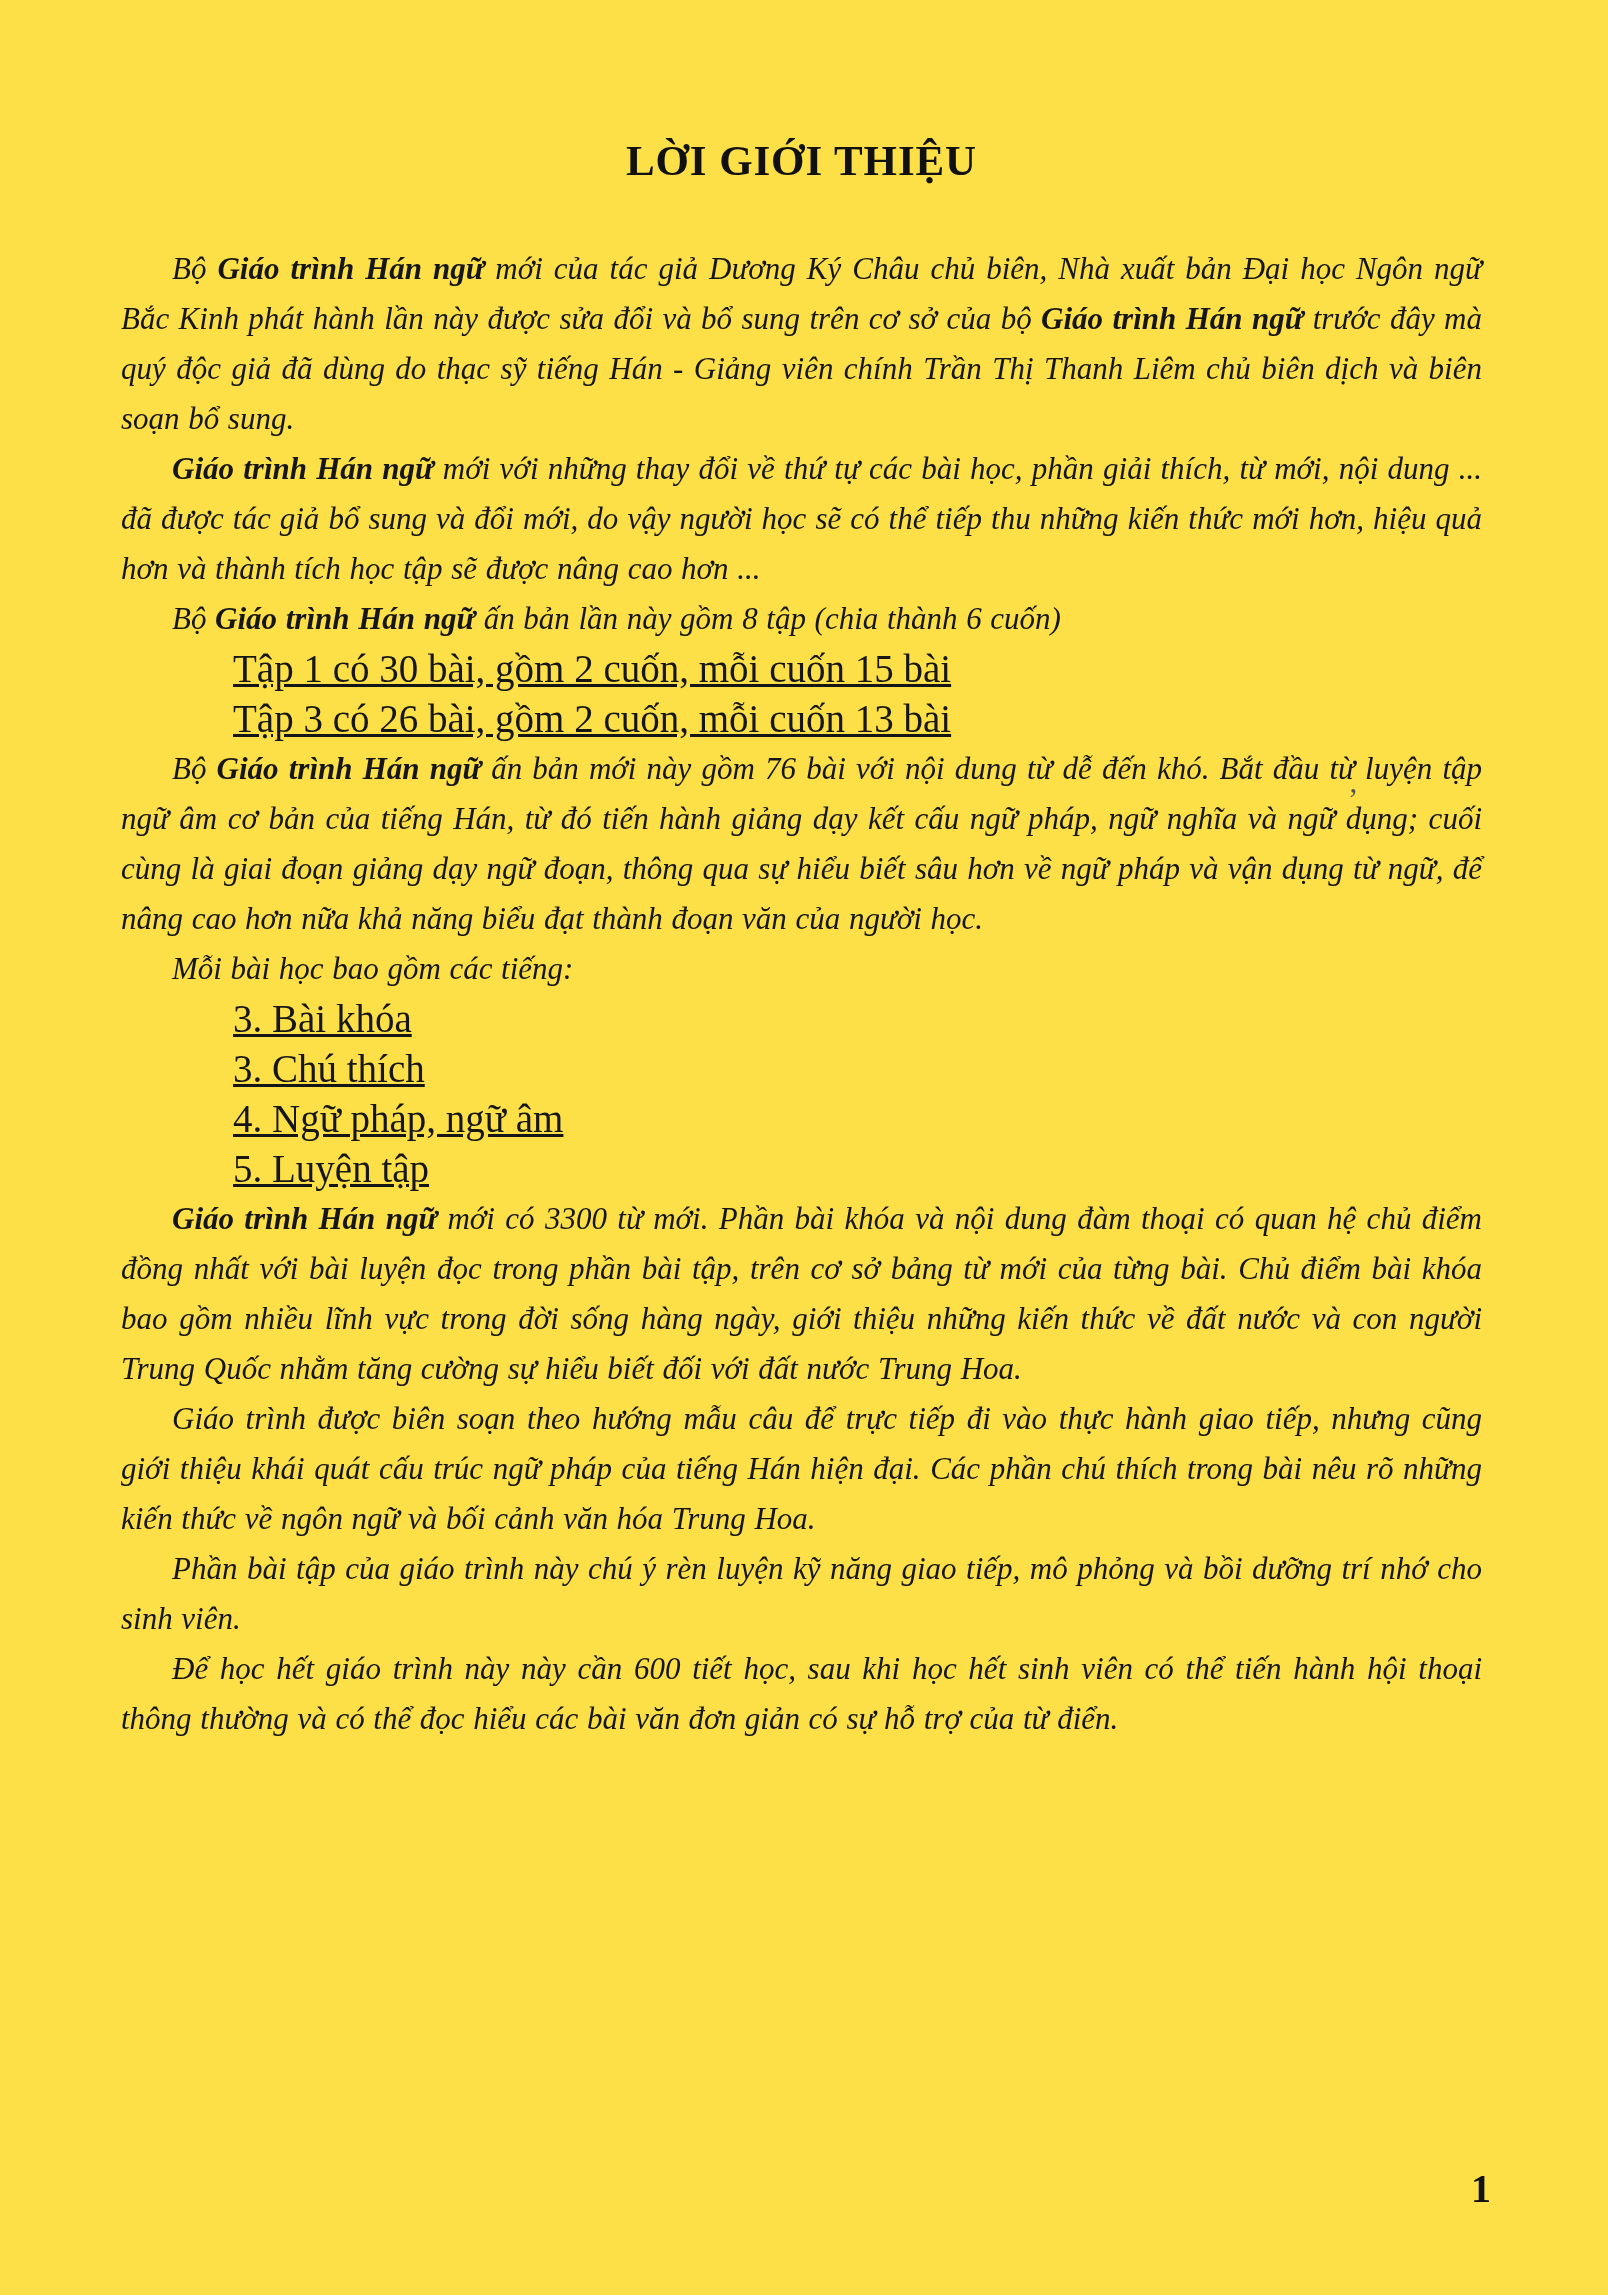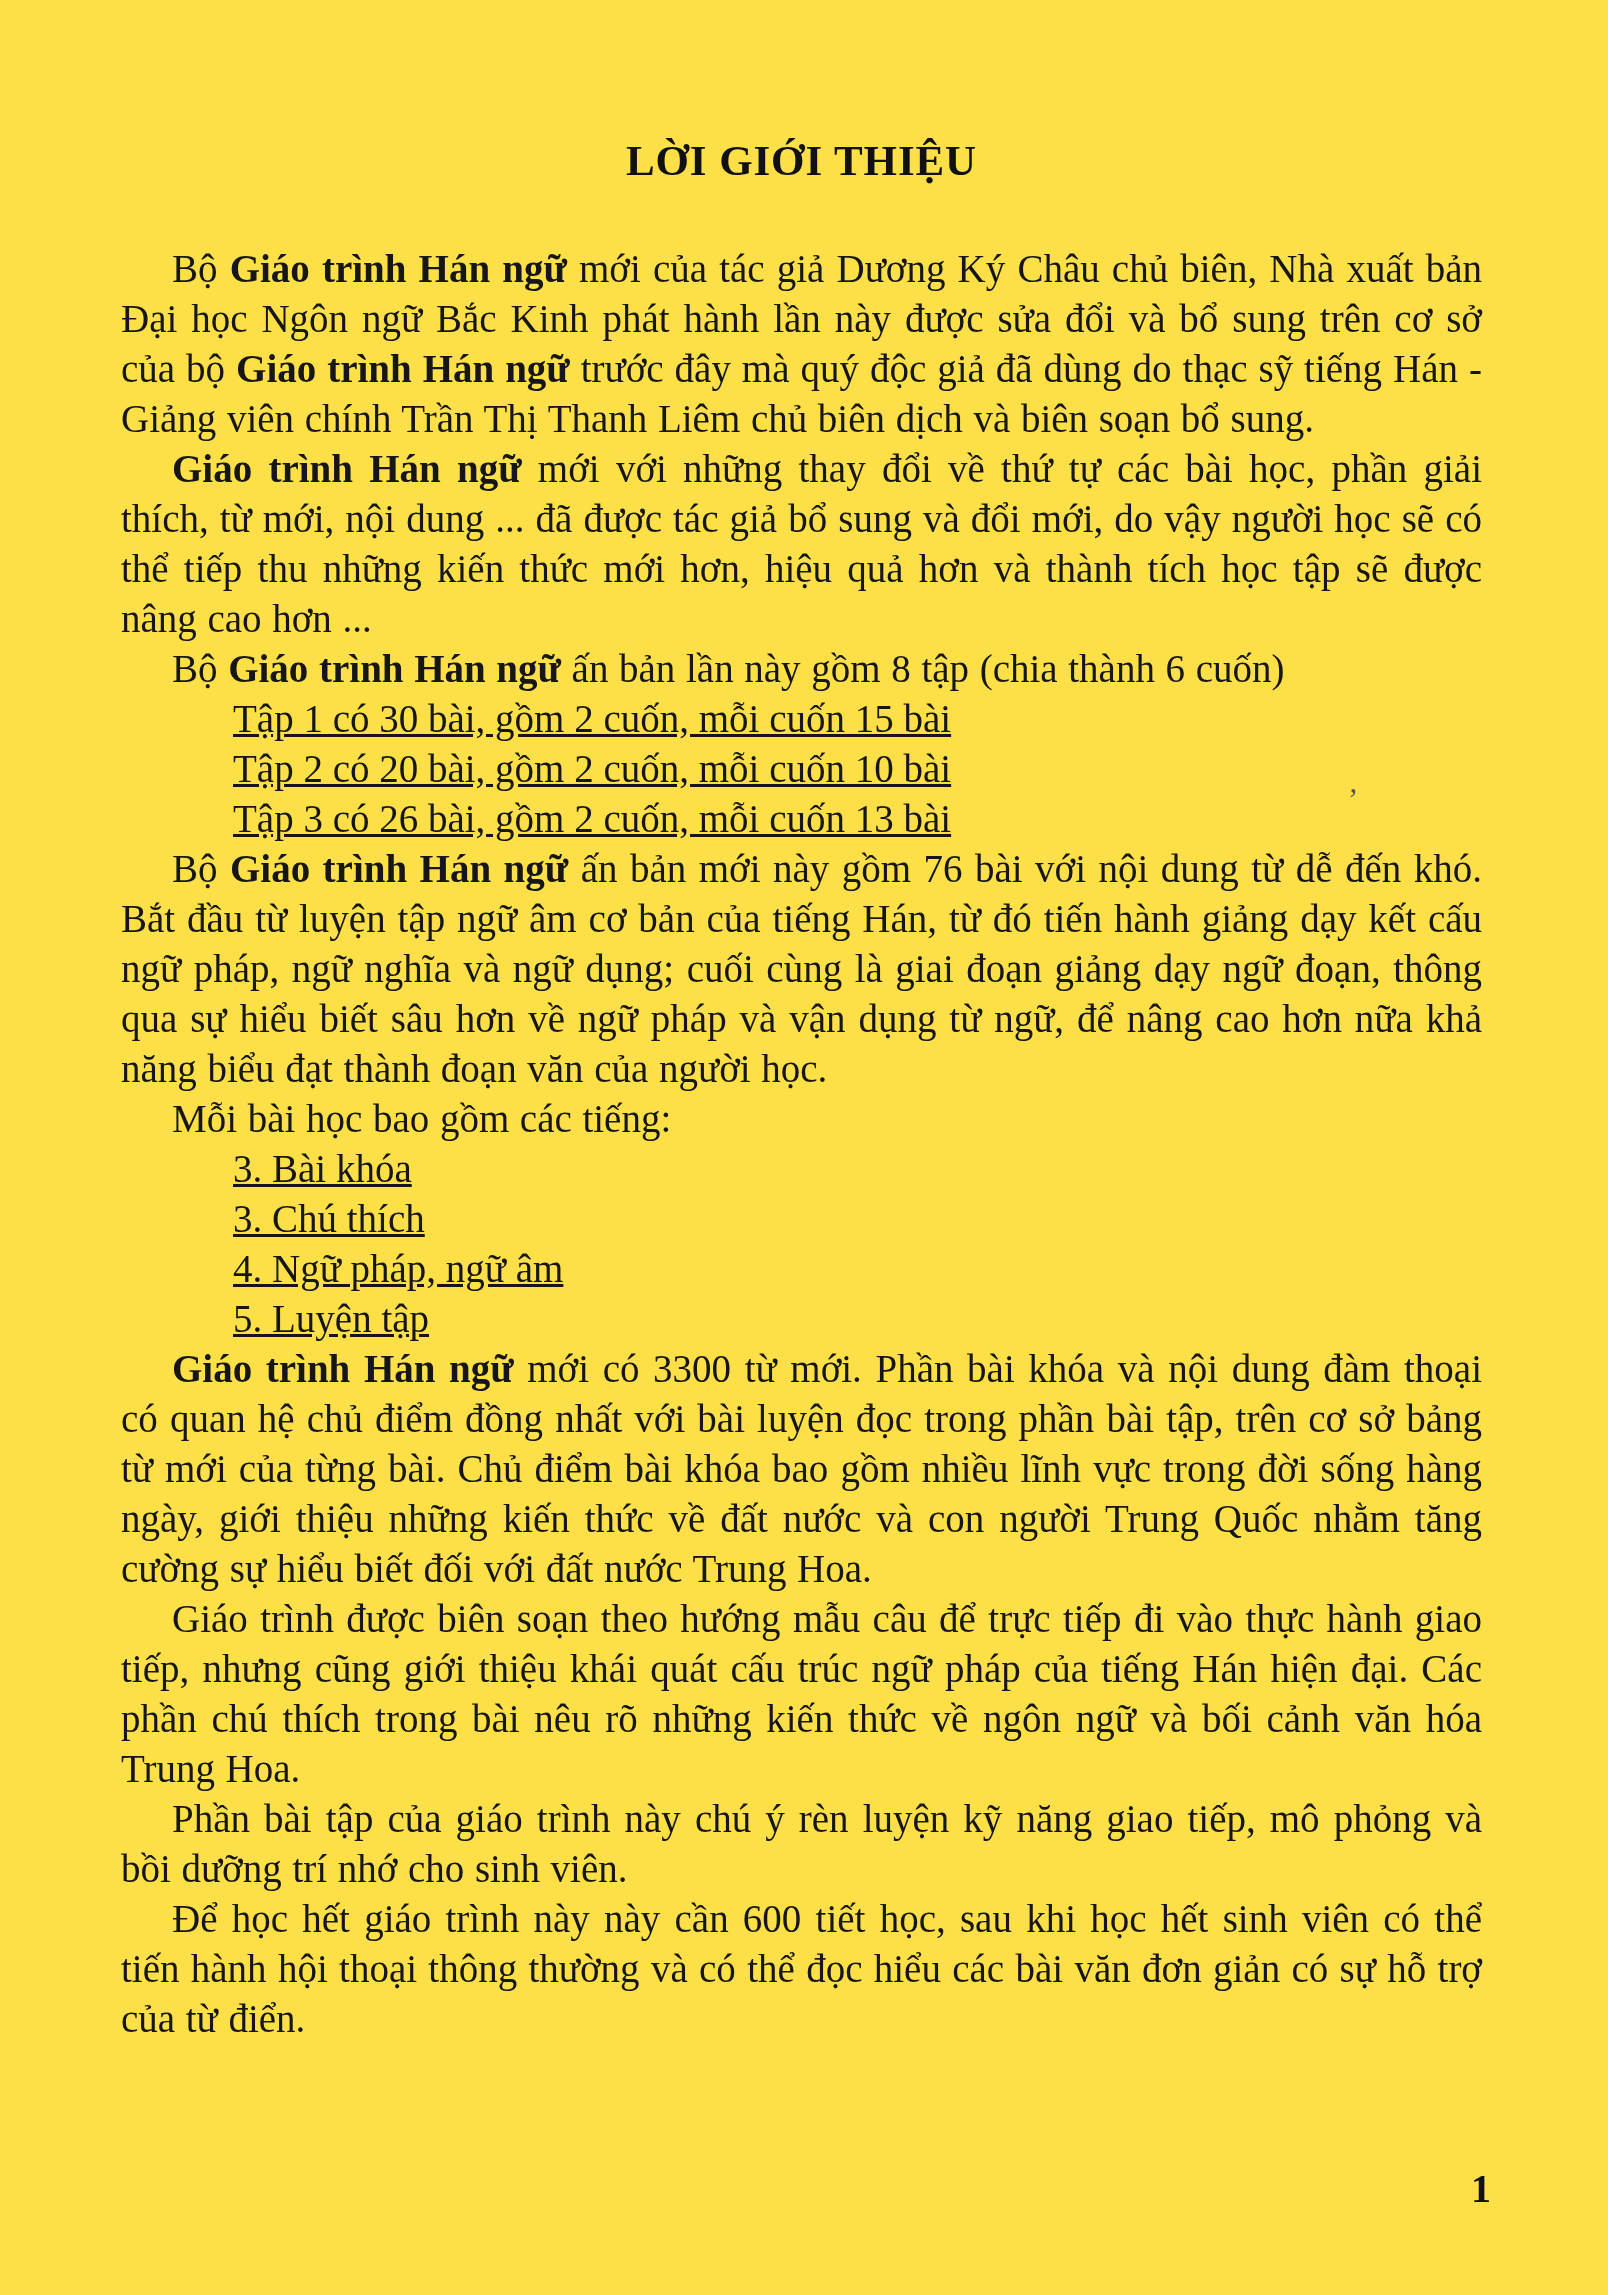--- a/index.html
+++ b/index.html
@@ -29,25 +29,26 @@
   .doc-title {
     margin: 0 0 59px 0;
     text-align: center;
     font-size: 43px;
     font-weight: bold;
     letter-spacing: 0.9px;
     color: #111111;
   }
   .para {
     margin: 0;
-    font-size: 39px;
+    font-size: 31px;
     line-height: 50px;
     text-align: justify;
     text-indent: 51px;
     word-spacing: 0.9px;
+    font-style: italic;
   }
   .para b {
     font-weight: bold;
   }
   .sub-list {
     margin: 0;
     text-decoration: underline;
   }
   .sub-line {
     font-size: 39px;
@@ -80,21 +81,20 @@
     <h1 class="doc-title">LỜI GIỚI THIỆU</h1>
 
     <p class="para"><span>Bộ </span><b>Giáo trình Hán ngữ</b><span> mới của tác giả Dương Ký Châu chủ biên, Nhà xuất bản Đại học Ngôn ngữ Bắc Kinh phát hành lần này được sửa đổi và bổ sung trên cơ sở của bộ </span><b>Giáo trình Hán ngữ</b><span> trước đây mà quý độc giả đã dùng do thạc sỹ tiếng Hán - Giảng viên chính Trần Thị Thanh Liêm chủ biên dịch và biên soạn bổ sung.</span></p>
 
     <p class="para"><b>Giáo trình Hán ngữ</b><span> mới với những thay đổi về thứ tự các bài học, phần giải thích, từ mới, nội dung ... đã được tác giả bổ sung và đổi mới, do vậy người học sẽ có thể tiếp thu những kiến thức mới hơn, hiệu quả hơn và thành tích học tập sẽ được nâng cao hơn ...</span></p>
 
     <p class="para"><span>Bộ </span><b>Giáo trình Hán ngữ</b><span> ấn bản lần này gồm 8 tập (chia thành 6 cuốn)</span></p>
 
     <div class="sub-list">
       <div class="sub-line">Tập 1 có 30 bài, gồm 2 cuốn, mỗi cuốn 15 bài</div>
-      <div class="sub-line">Tập 2 có 20 bài, gồm 2 cuốn, mỗi cuốn 10 bài</div>
       <div class="sub-line">Tập 3 có 26 bài, gồm 2 cuốn, mỗi cuốn 13 bài</div>
     </div>
 
     <p class="para"><span>Bộ </span><b>Giáo trình Hán ngữ</b><span> ấn bản mới này gồm 76 bài với nội dung từ dễ đến khó. Bắt đầu từ luyện tập ngữ âm cơ bản của tiếng Hán, từ đó tiến hành giảng dạy kết cấu ngữ pháp, ngữ nghĩa và ngữ dụng; cuối cùng là giai đoạn giảng dạy ngữ đoạn, thông qua sự hiểu biết sâu hơn về ngữ pháp và vận dụng từ ngữ, để nâng cao hơn nữa khả năng biểu đạt thành đoạn văn của người học.</span></p>
 
     <p class="para">Mỗi bài học bao gồm các tiếng:</p>
 
     <div class="sub-list">
       <div class="sub-line">3. Bài khóa</div>
       <div class="sub-line">3. Chú thích</div>

